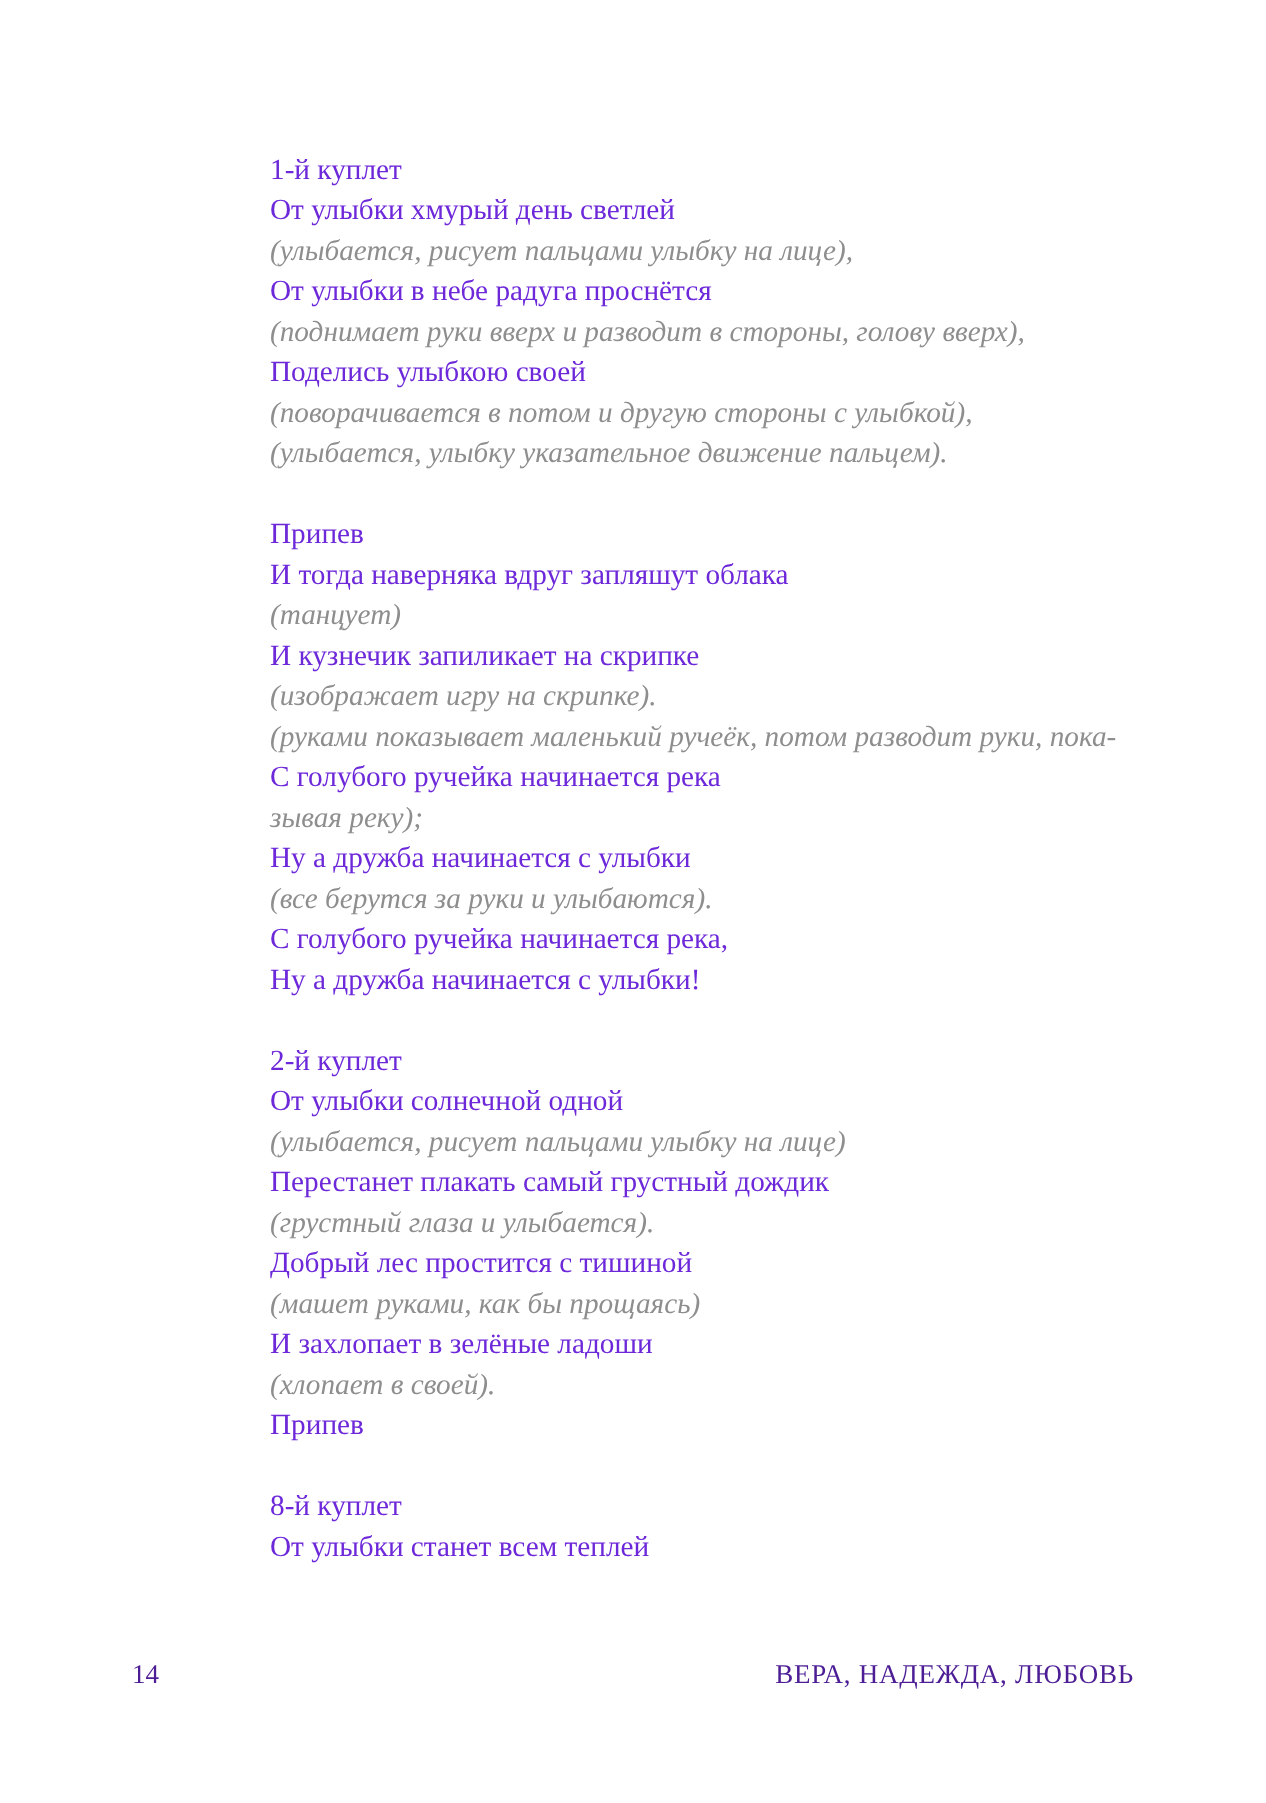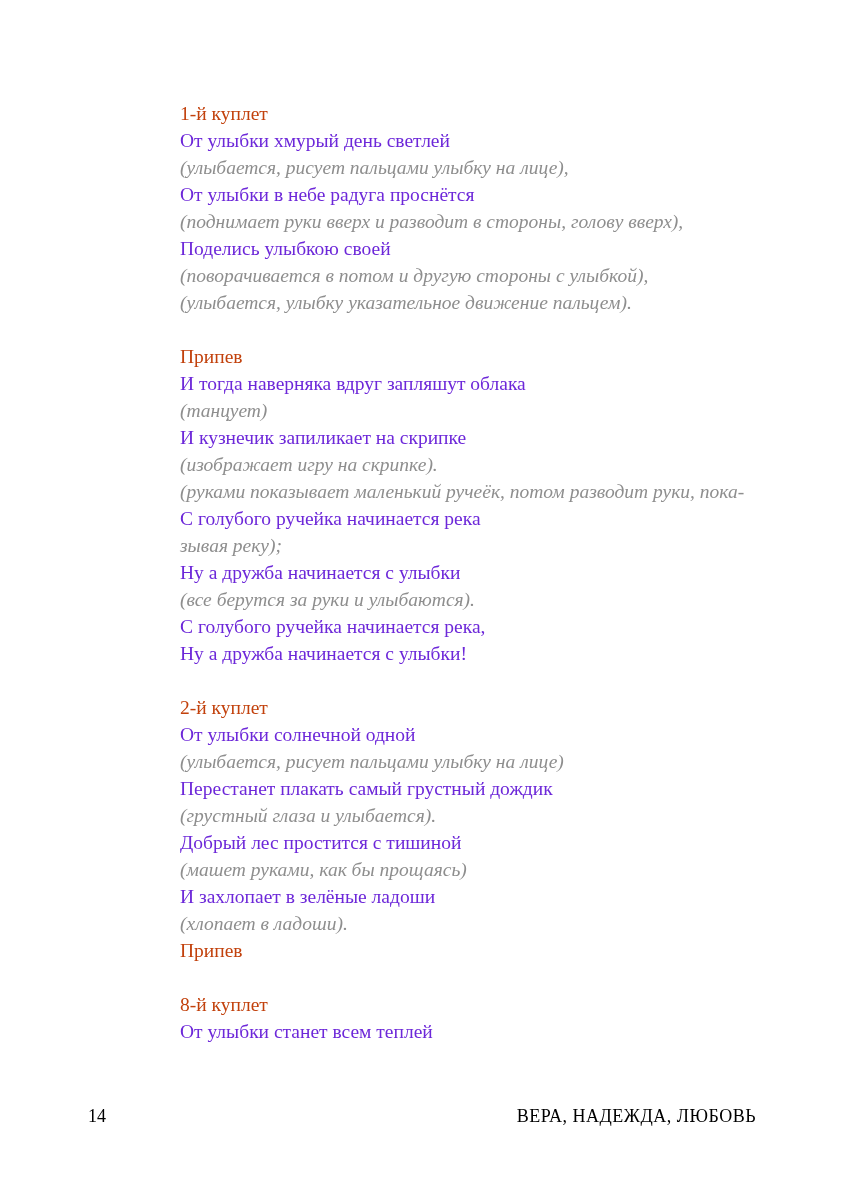--- a/index.html
+++ b/index.html
@@ -16,29 +16,29 @@
       left: 180px;
       top: 100px;
       width: 590px;
     }
     .line {
       font-size: 19.5px;
       line-height: 27px;
       height: 27px;
       white-space: nowrap;
     }
-    .heading { color: #c2410c; font-family: Liberation Serif, serif; }
+    .heading { color: #6d28d9; font-family: Liberation Serif, serif; }
     .lyric { color: #6d28d9; }
     .action { color: #8e8e8e; font-style: italic; }
     .blank { height: 27px; }
     .footer {
       position: absolute;
       top: 1104px;
       font-size: 18px;
-      color: #000000;
+      color: #4c1d95;
       line-height: 24px;
     }
     .page-number { left: 88px; }
     .running-title { right: 88px; letter-spacing: 0.5px; }
   </style>
 </head>
 <body>
 
 <div class="page-body">
 
@@ -72,21 +72,21 @@
 
   <div>
     <div class="line heading">2-й куплет</div>
     <div class="line lyric">От улыбки солнечной одной</div>
     <div class="line action">(улыбается, рисует пальцами улыбку на лице)</div>
     <div class="line lyric">Перестанет плакать самый грустный дождик</div>
     <div class="line action">(грустный глаза и улыбается).</div>
     <div class="line lyric">Добрый лес простится с тишиной</div>
     <div class="line action">(машет руками, как бы прощаясь)</div>
     <div class="line lyric">И захлопает в зелёные ладоши</div>
-    <div class="line action">(хлопает в ладоши).</div>
+    <div class="line action">(хлопает в своей).</div>
     <div class="line heading">Припев</div>
   </div>
   <div class="blank"></div>
 
   <div>
     <div class="line heading">8-й куплет</div>
     <div class="line lyric">От улыбки станет всем теплей</div>
   </div>
 </div>
 

